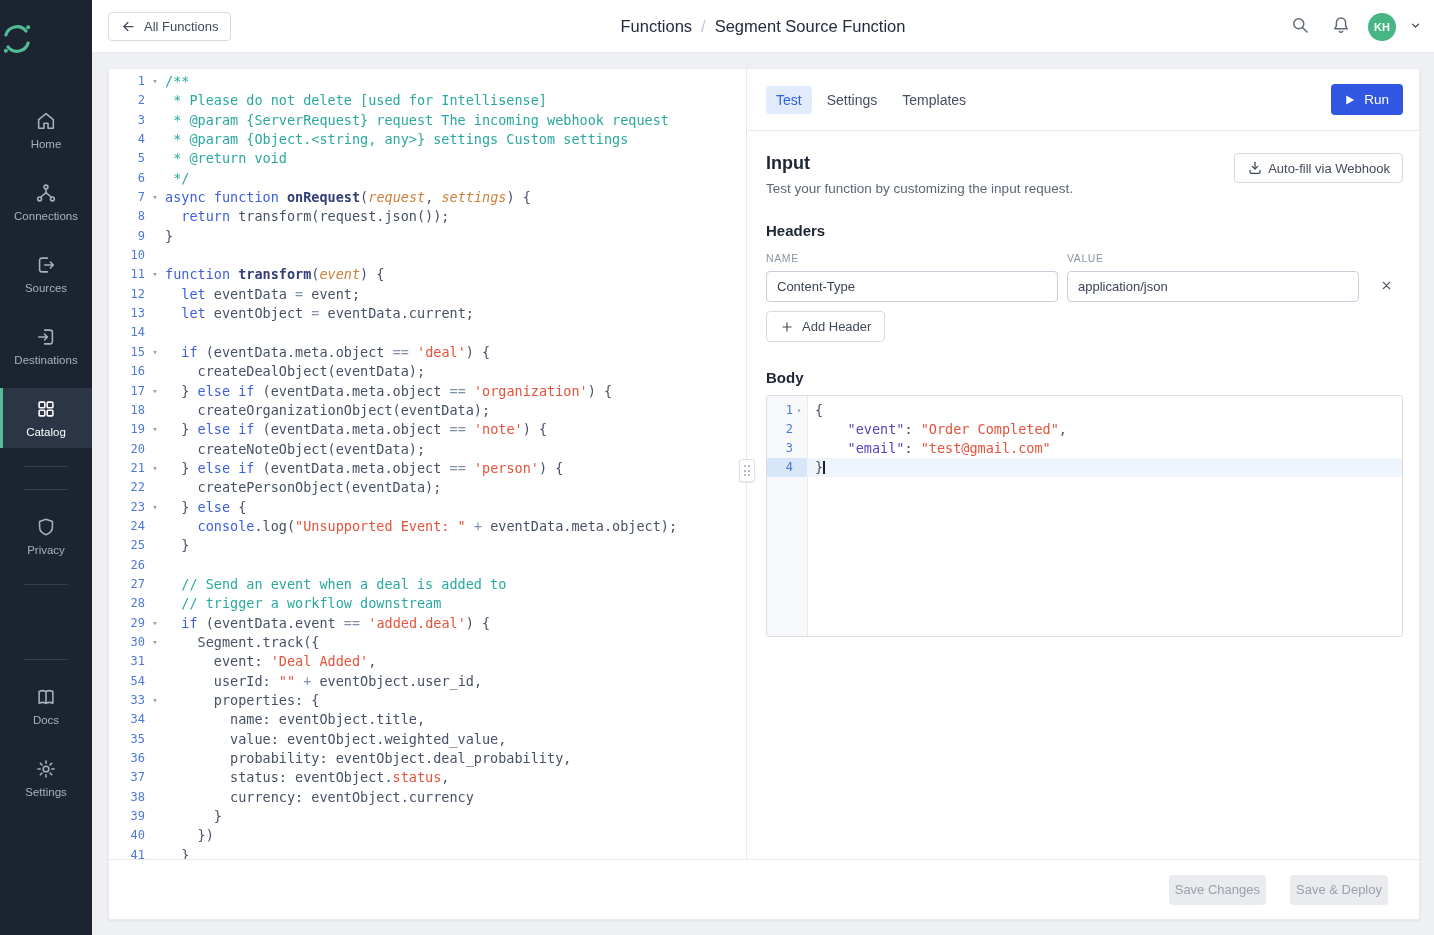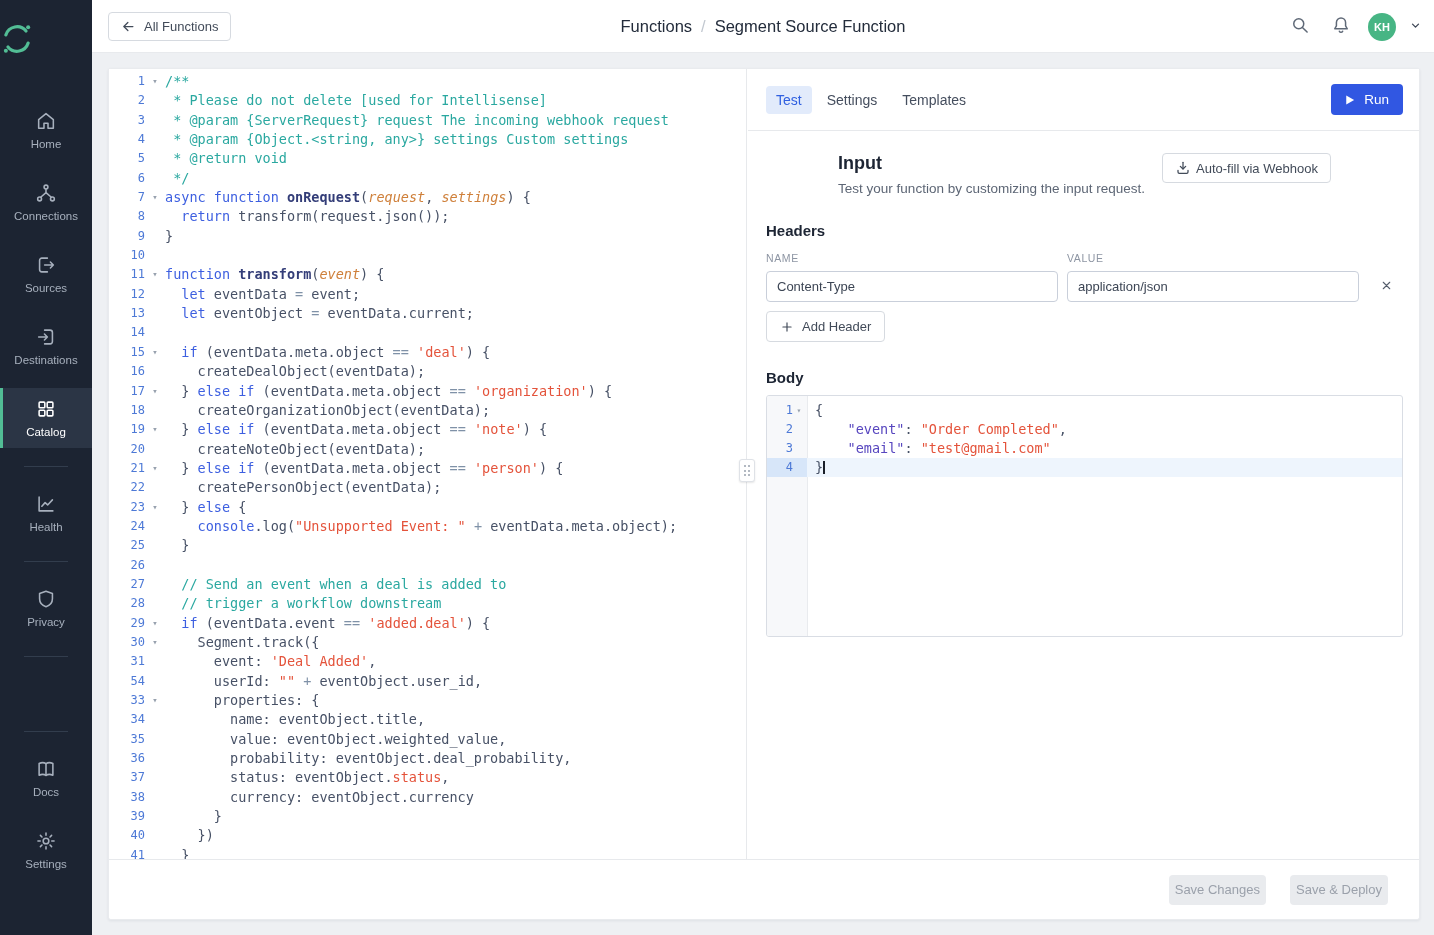--- a/index.html
+++ b/index.html
@@ -69,21 +69,21 @@
   .test-pane { position:absolute; left:639px; top:0; right:0; height:792px; background:#fff; }
   .tabs-row { height:62px; border-bottom:1px solid #e7e9ec; display:flex; align-items:center;
               padding:0 16px 0 18px;justify-content:flex-end; }
   .tab { font-size:14px; color:#454e5e; background:none; border:none; padding:6px 10px; margin-right:5px;
          border-radius:4px; cursor:pointer; }
   .tab.active { background:#e2ebfb; color:#3060e0; }
   .run-btn { margin-left:auto; height:31px; min-width:70px; background:#3157e2; color:#fff; border:none;
              border-radius:4px; display:inline-flex; align-items:center; justify-content:center; gap:9px;
              font-size:13.5px; cursor:pointer; padding:0 14px; }
   .pane-body { padding:22px 16px 0 18px; }
-  .input-row { display:flex; align-items:flex-start; justify-content:center; }
+  .input-row { display:flex; align-items:flex-start; justify-content:space-between; }
   .input-title { font-size:18px; font-weight:bold; color:#1d2534; }
   .input-sub { font-size:13.5px; color:#5d6675; margin-top:7px; }
   .autofill-btn { height:30px; padding:0 12px; border:1px solid #d6dae0; border-radius:4px; background:#fff;
                   display:inline-flex; align-items:center; gap:5px; font-size:13px; color:#424b59; cursor:pointer;margin-left:17px; }
   .section-title { font-size:15px; font-weight:bold; color:#1d2534; }
   .headers-title { margin-top:26px; }
   .col-labels { display:flex; margin-top:13px; font-size:10.5px; letter-spacing:.6px; color:#8d95a3; }
   .col-labels .col1 { width:301px; }
   .header-row { display:flex; align-items:center; margin-top:7px; }
   .hdr-input { width:292px; height:31px; border:1px solid #c9cfda; border-radius:4px; padding:0 10px;
@@ -171,29 +171,20 @@
             <svg width="22" height="22" viewBox="0 0 24 24" fill="none" stroke="currentColor" stroke-width="1.7">
               <rect x="4.5" y="4.5" width="6.2" height="6.2" rx="1"></rect>
               <rect x="13.3" y="4.5" width="6.2" height="6.2" rx="1"></rect>
               <rect x="4.5" y="13.3" width="6.2" height="6.2" rx="1"></rect>
               <rect x="13.3" y="13.3" width="6.2" height="6.2" rx="1"></rect>
             </svg>
           </span>
           <span class="nav-label">Catalog</span>
         </div>
         <div class="nav-div"></div>
-        <div class="nav-item">
-          <span class="nav-icon">
-            <svg width="22" height="22" viewBox="0 0 24 24" fill="none" stroke="currentColor" stroke-width="1.7" stroke-linecap="round" stroke-linejoin="round">
-              <path d="M4.5 4.5 V19.5 H19.5"></path>
-              <path d="M7.5 14.5 L11 10.5 L13.8 13 L19 7.5"></path>
-            </svg>
-          </span>
-          <span class="nav-label">Health</span>
-        </div>
         <div class="nav-div"></div>
         <div class="nav-item">
           <span class="nav-icon">
             <svg width="22" height="22" viewBox="0 0 24 24" fill="none" stroke="currentColor" stroke-width="1.7" stroke-linejoin="round">
               <path d="M12 3.5 L19 6 V11.8 C19 16.2 16.2 19.2 12 20.5 C7.8 19.2 5 16.2 5 11.8 V6 Z"></path>
             </svg>
           </span>
           <span class="nav-label">Privacy</span>
         </div>
         <div class="nav-div"></div>

